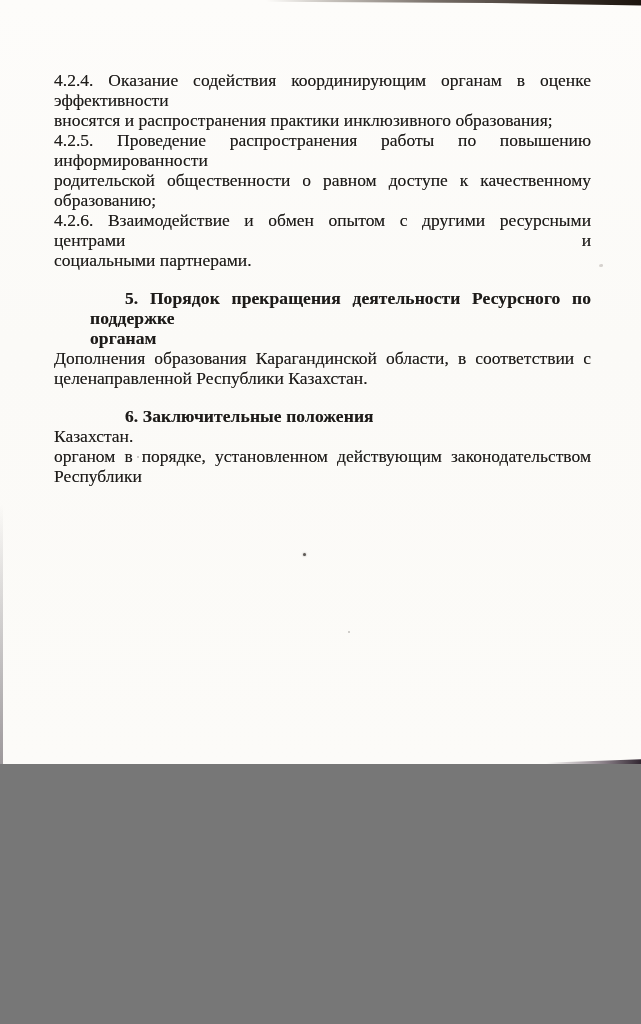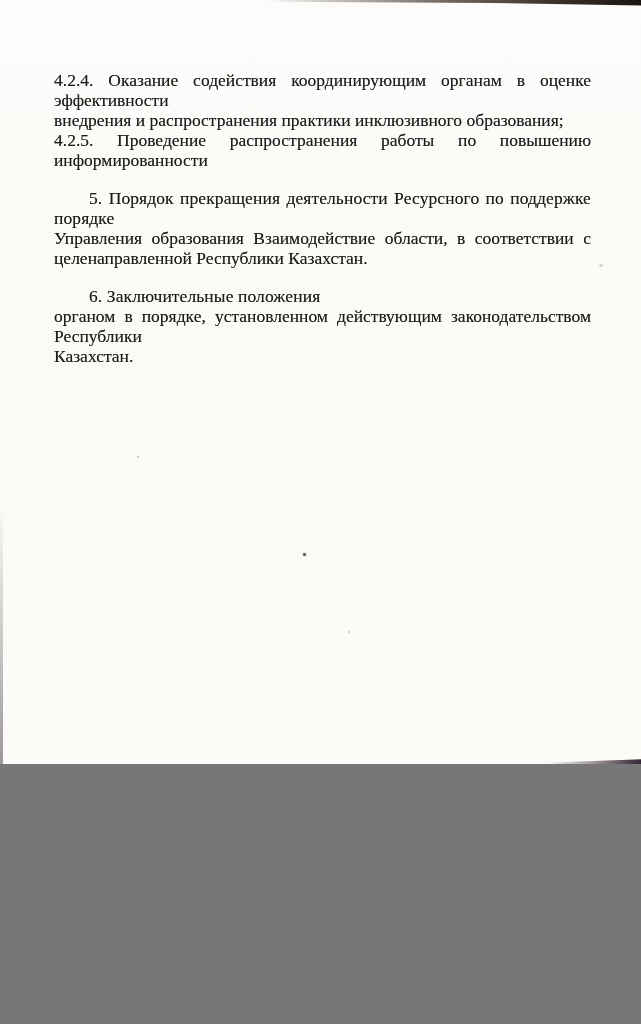--- a/index.html
+++ b/index.html
@@ -62,21 +62,21 @@
     left: 54px;
     top: 70px;
     width: 537px;
     font-size: 17.5px;
     line-height: 20px;
     color: #1e1c1a;
     text-shadow: 0 0 0.5px rgba(30,28,25,0.55);
   }
   .block { margin: 0; }
   .block.gap-before { margin-top: 18px; }
-  .heading { font-weight: 400; letter-spacing: 0.1px; }
+  .heading { font-weight: 700; letter-spacing: 0.1px; margin-left: 36px; }
   .jline {
     display: block;
     text-align: justify;
     text-align-last: justify;
   }
   .jline.lastline { text-align-last: left; }
   .jline.indent { text-indent: 35px; }
 </style>
 </head>
 <body>
@@ -88,41 +88,46 @@
   <div class="left-edge"></div>
   <div class="speck s1"></div>
   <div class="speck s2"></div>
   <div class="speck s3"></div>
   <div class="speck s4"></div>
 
   <div class="content">
 
     <p class="block body">
       <span class="jline">4.2.4. Оказание содействия координирующим органам в оценке эффективности</span>
-      <span class="jline lastline">внедрения и распространения практики инклюзивного образования;</span>
+      <span class="jline lastline">вносятся и распространения практики инклюзивного образования;</span>
     </p>
 
     <p class="block body">
       <span class="jline">4.2.5. Проведение распространения работы по повышению информированности</span>
+      <span class="jline lastline">родительской общественности о равном доступе к качественному образованию;</span>
     </p>
 
+    <p class="block body">
+      <span class="jline">4.2.6. Взаимодействие и обмен опытом с другими ресурсными центрами и</span>
+      <span class="jline lastline">социальными партнерами.</span>
+    </p>
 
     <p class="block heading gap-before">
       <span class="jline indent">5. Порядок прекращения деятельности Ресурсного по поддержке</span>
-      <span class="jline lastline">порядке</span>
+      <span class="jline lastline">органам</span>
     </p>
 
     <p class="block body">
-      <span class="jline">Управления образования Взаимодействие области, в соответствии с</span>
+      <span class="jline">Дополнения образования Карагандинской области, в соответствии с</span>
       <span class="jline lastline">целенаправленной Республики Казахстан.</span>
     </p>
 
     <p class="block heading gap-before">
       <span class="jline lastline indent">6. Заключительные положения</span>
     </p>
 
     <p class="block body">
+      <span class="jline lastline">Казахстан.</span>
       <span class="jline">органом в порядке, установленном действующим законодательством Республики</span>
-      <span class="jline lastline">Казахстан.</span>
     </p>
 
   </div>
 </div>
 
 </body></html>

